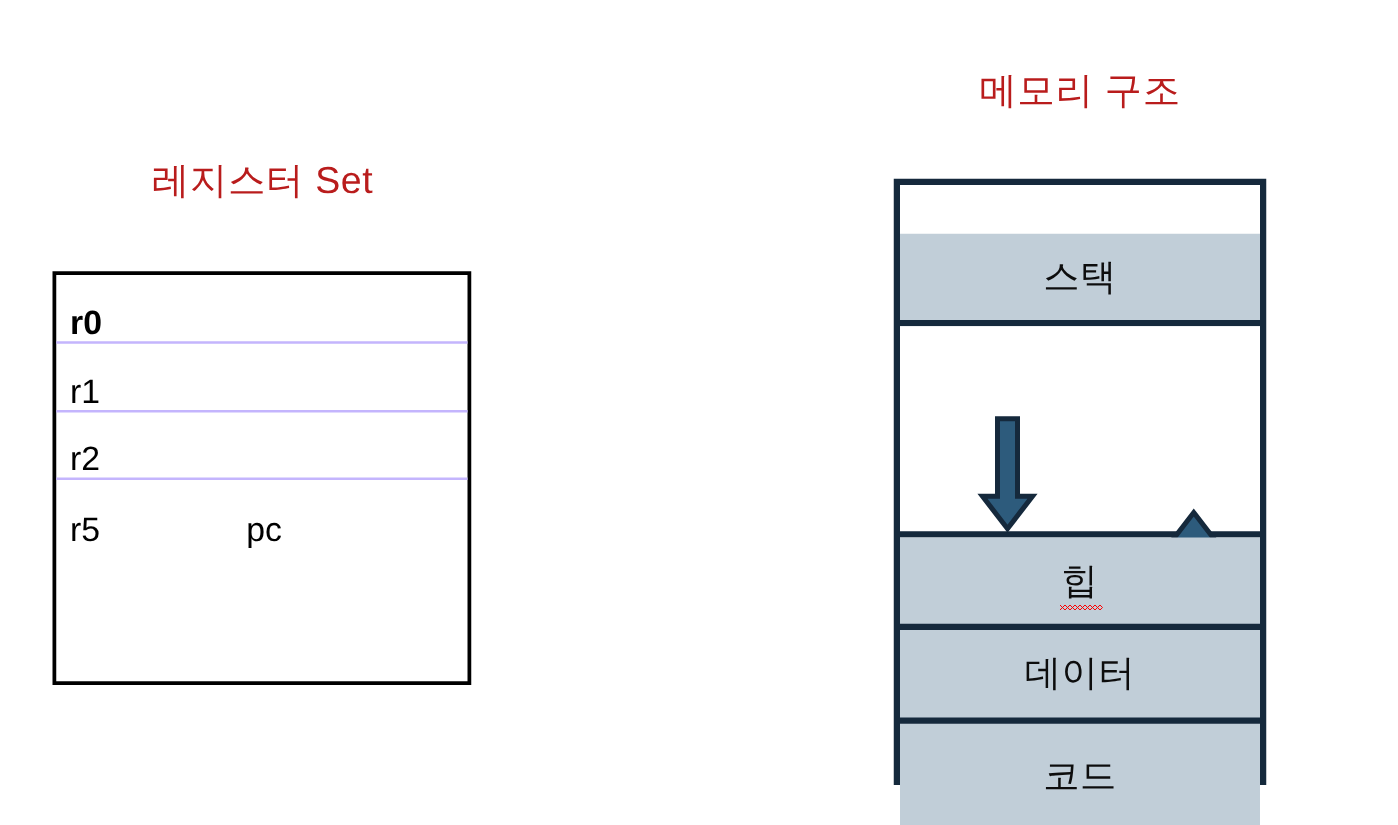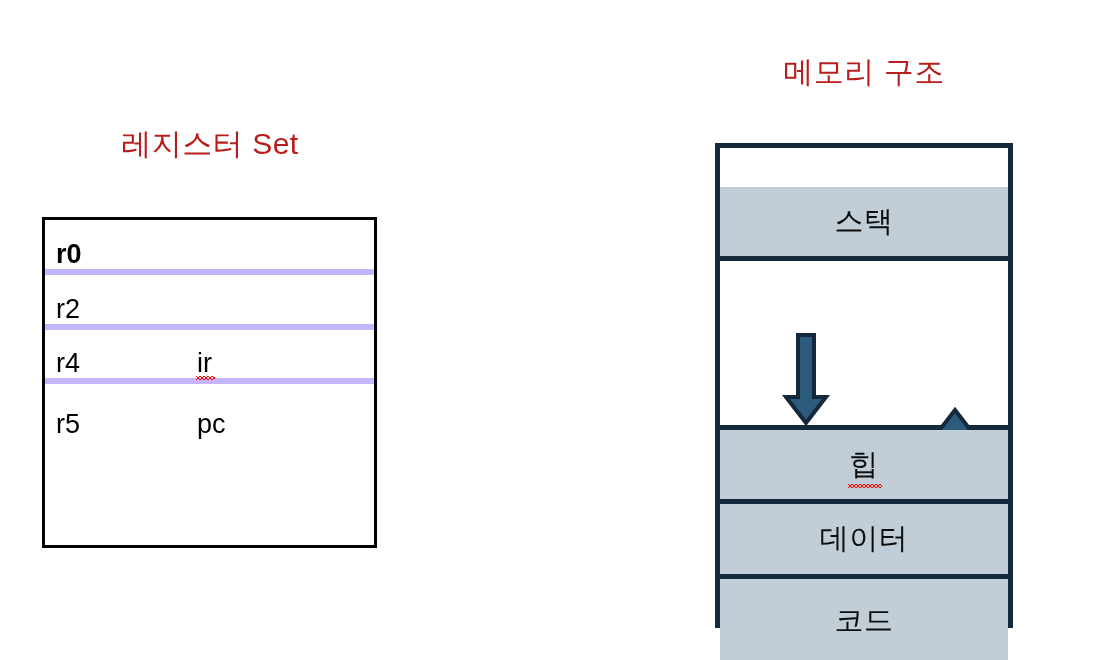--- a/index.html
+++ b/index.html
@@ -46,21 +46,21 @@
     width: 335px;
     height: 331px;
     border: 3px solid #000000;
     box-sizing: border-box;
     background: #ffffff;
   }
   .reg-row {
     position: relative;
     height: 54.8px;
     box-sizing: border-box;
-    border-bottom: 6px solid #c4b5fd;
+    border-bottom: 2px solid #c4b5fd;
     display: flex;
     align-items: flex-end;
   }
   .reg-row:last-child {
     border-bottom: none;
   }
   .reg-name {
     position: absolute;
     left: 11px;
     bottom: 1px;
@@ -139,33 +139,31 @@
 
 <div class="title" id="register-title">레지스터 Set</div>
 
 <div id="register-table">
 
   <div class="reg-row bold">
     <span class="reg-name">r0</span>
     <span class="reg-alias"></span>
   </div>
 
+  <div class="reg-row">
+    <span class="reg-name">r1</span>
+    <span class="reg-alias"></span>
+  </div>
 
   <div class="reg-row">
     <span class="reg-name">r2</span>
     <span class="reg-alias"></span>
   </div>
 
 
-  <div class="reg-row">
-    <span class="reg-name">r4</span>
-    <span class="reg-alias">
-      <span class="spell">ir</span>
-    </span>
-  </div>
 
   <div class="reg-row">
     <span class="reg-name">r5</span>
     <span class="reg-alias">pc</span>
   </div>
 
 </div>
 
 <div class="title" id="memory-title">메모리 구조</div>
 

